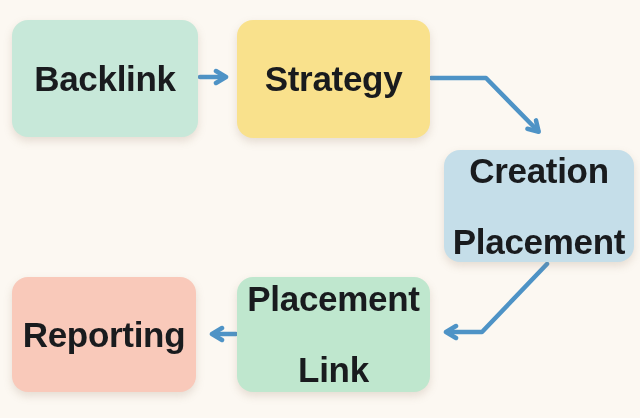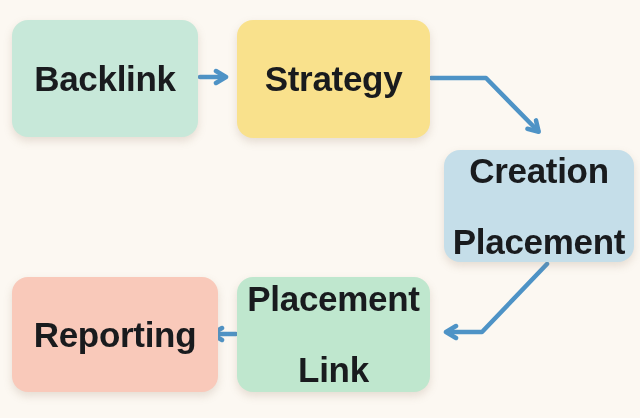--- a/index.html
+++ b/index.html
@@ -33,21 +33,21 @@
     letter-spacing: -0.3px;
     color: #191b1e;
     gap: 37px;
   }
   .node-label span:empty { display: none; }
 
   #node-backlink-audit      { left: 12px;  top: 20px;  width: 186px; height: 117px; background: #c7e8d9; }
   #node-strategy-development{ left: 237px; top: 20px;  width: 193px; height: 118px; background: #f9e18c; }
   #node-content-creation    { left: 444px; top: 150px; width: 190px; height: 112px; background: #c5dee9; }
   #node-link-placement      { left: 237px; top: 277px; width: 193px; height: 115px; background: #bfe7ce; }
-  #node-reporting           { left: 12px;  top: 277px; width: 206px; height: 115px; background: #f9c9ba; }
+  #node-reporting           { left: 12px;  top: 277px; width: 184px; height: 115px; background: #f9c9ba; }
 
   .arrows {
     position: absolute;
     inset: 0;
     pointer-events: none;
   }
 </style>
 </head>
 <body>
 

